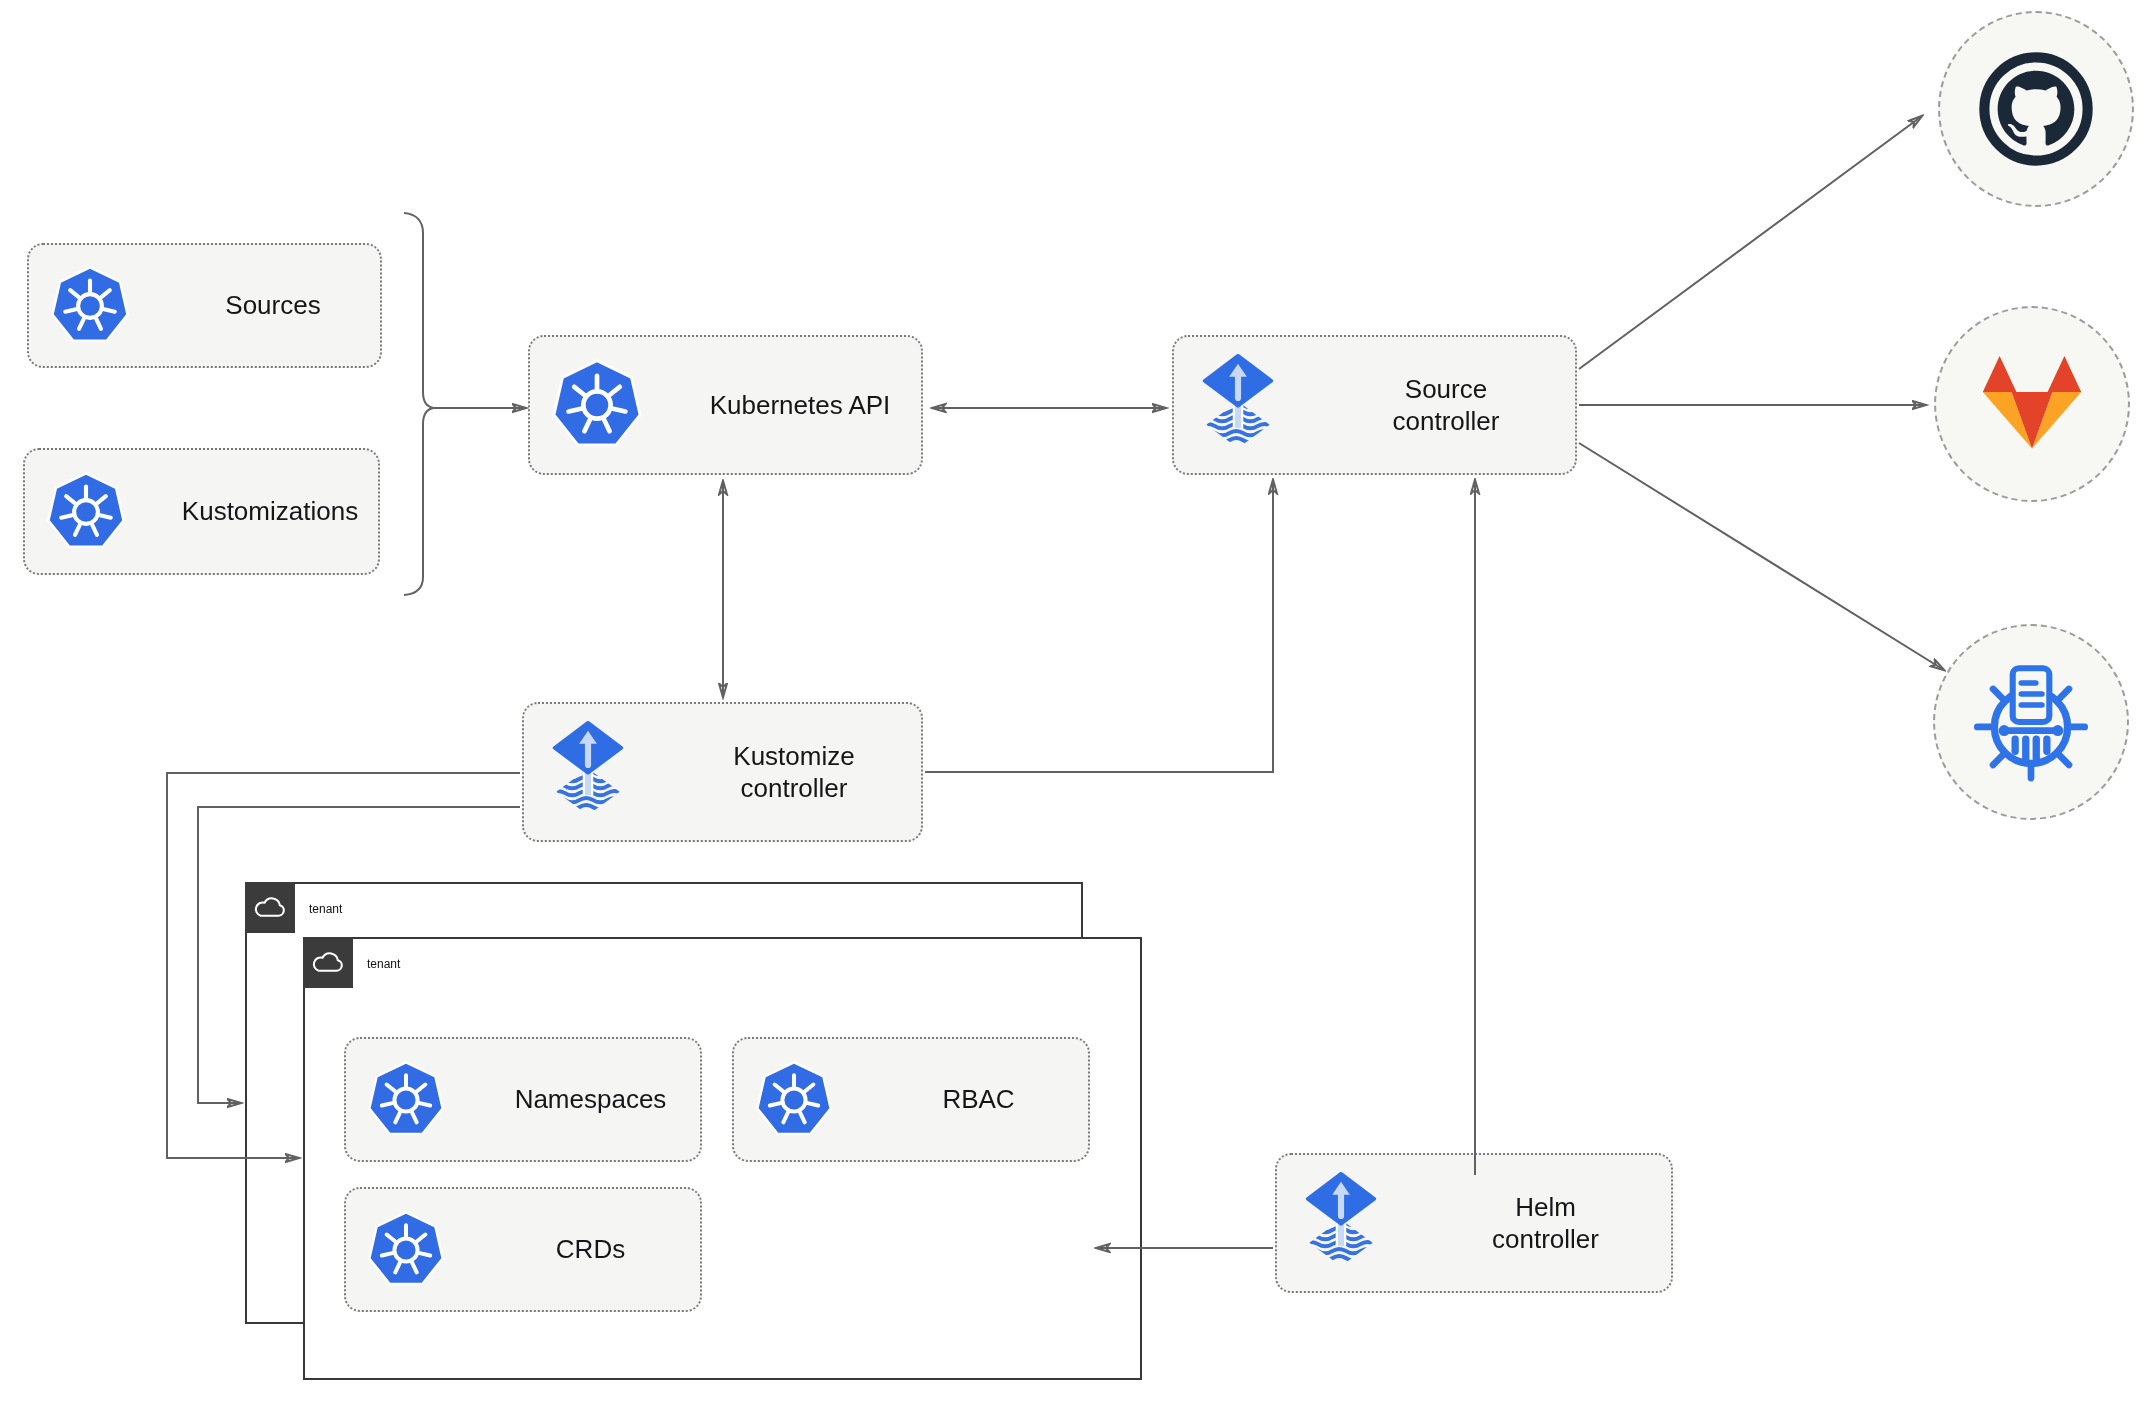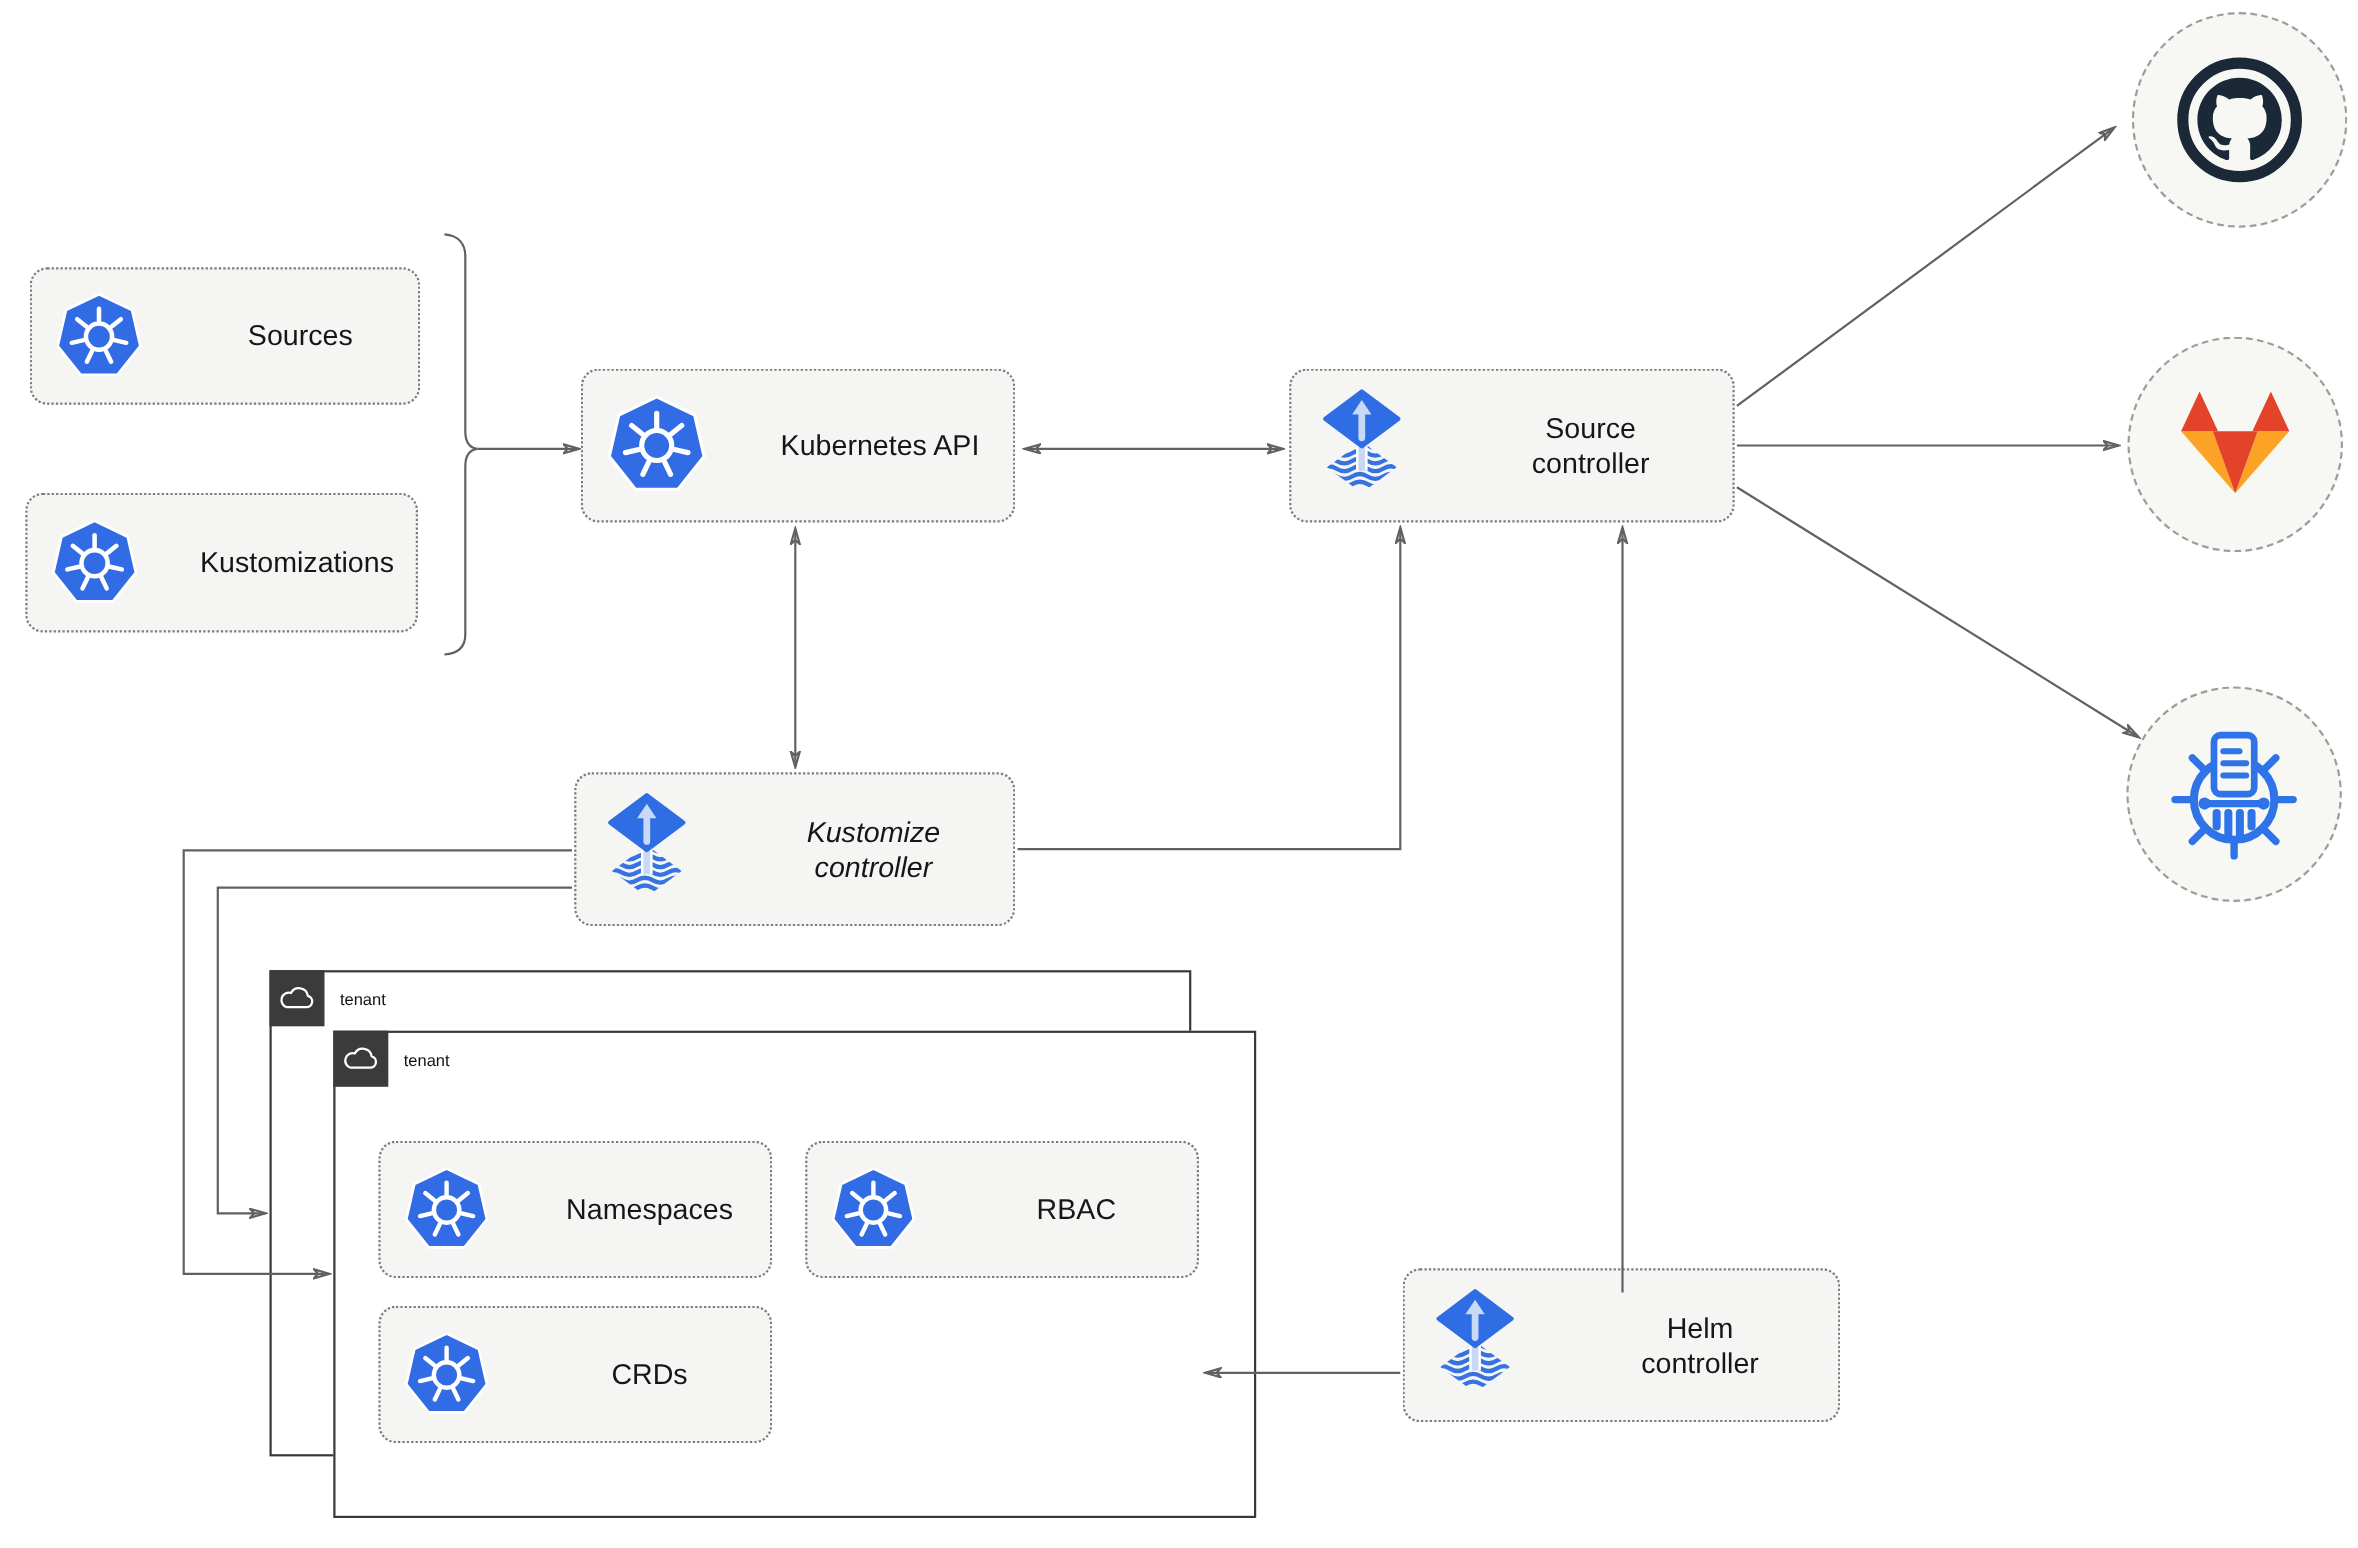--- a/index.html
+++ b/index.html
@@ -69,21 +69,21 @@
     display:flex;
     align-items:center;
     justify-content:center;
   }
   .tenant-label{
     position:absolute;
     left:62px; top:0;
     height:50px;
     display:flex;
     align-items:center;
-    font-size:15px;
+    font-size:12px;
     color:#111111;
   }
 
   
   #edges{
     position:absolute;
     left:0; top:0;
     width:2144px; height:1407px;
     pointer-events:none;
   }
@@ -182,21 +182,21 @@
           <line x1="32.9" y1="55.9" x2="19.8" y2="58.9"></line>
           <line x1="36.3" y1="41.1" x2="25.8" y2="32.7"></line>
         </g>
       </svg>
     </span>
     <span class="label">
         <span class="label-text">Kubernetes API</span>
       </span>
   </div>
 
-  <div class="node two-line" style="left:522px;top:702px;width:401px;height:140px;font-style:italic;">
+  <div class="node two-line" style="left:522px;top:702px;width:401px;height:140px;">
     <span class="icon-wrap">
       <svg width="88" height="106" viewBox="0 0 100 116">
         <defs>
           <clipPath id="fxclip2">
               <polygon points="50,54 86,80.5 50,107 14,80.5"></polygon>
             </clipPath>
         </defs>
         <g clip-path="url(#fxclip2)" stroke="#3672e0" stroke-width="4.5" fill="none">
           <path d="M8,58 q8,-5 16,0 t16,0 t16,0 t16,0 t16,0"></path>
           <path d="M8,66 q8,-5 16,0 t16,0 t16,0 t16,0 t16,0"></path>

